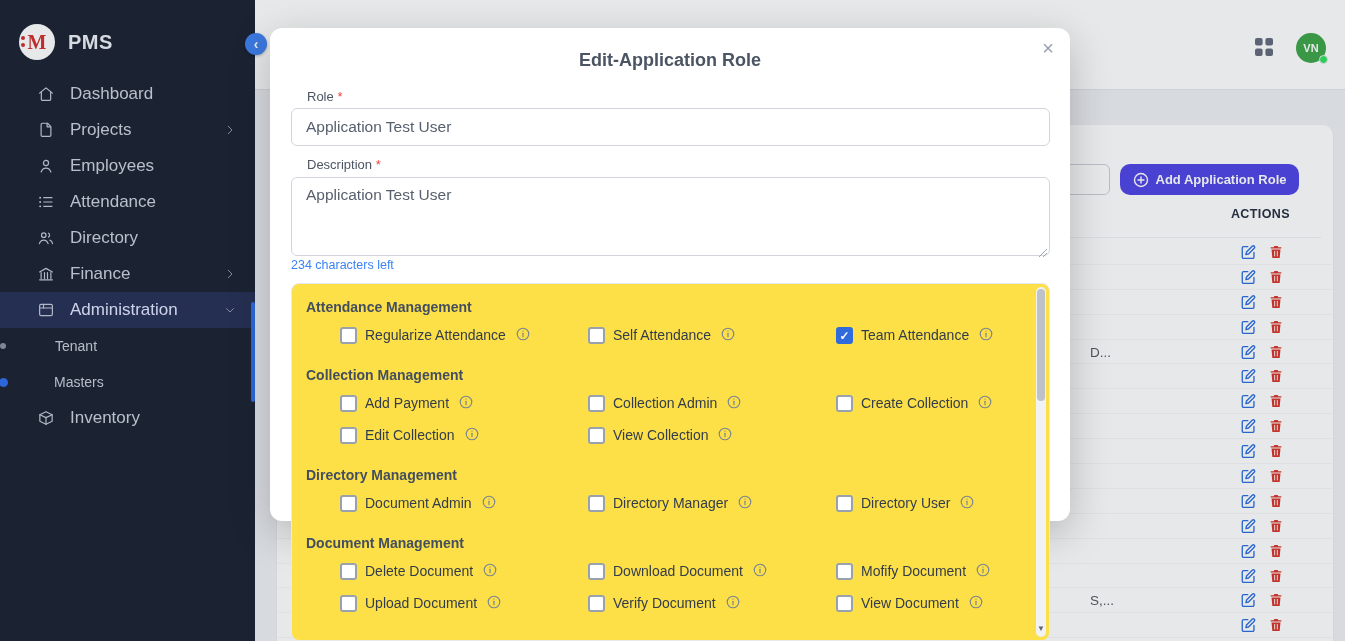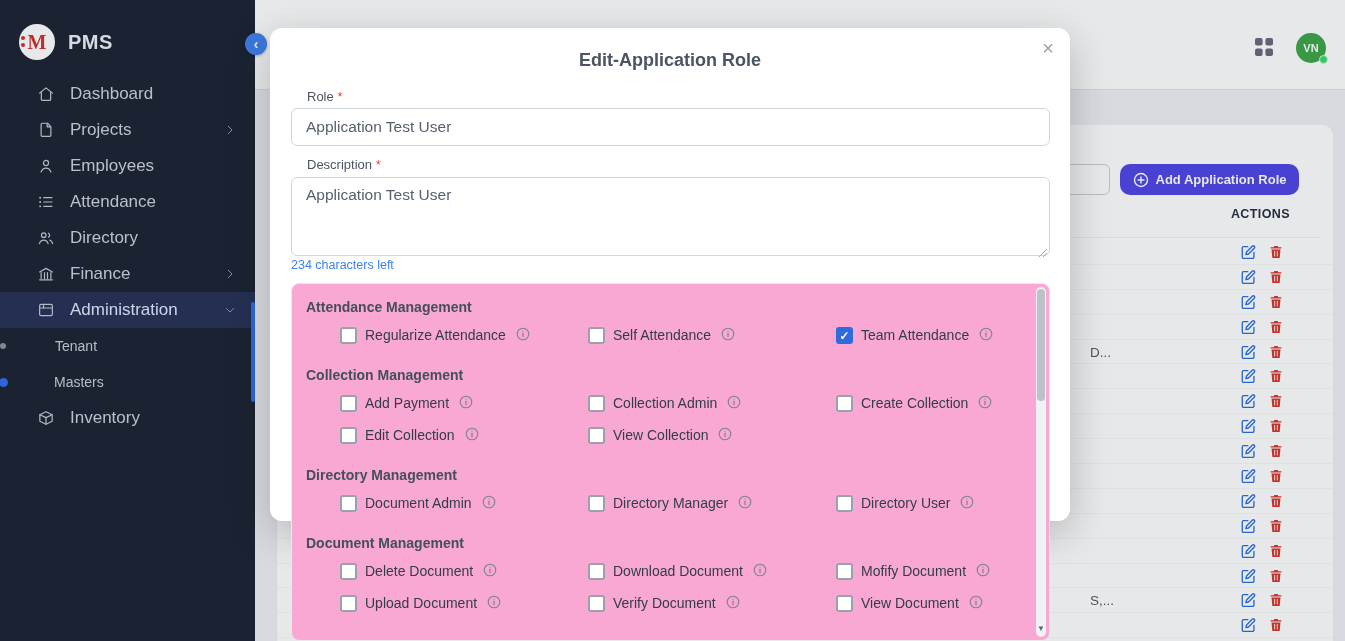--- a/index.html
+++ b/index.html
@@ -62,21 +62,21 @@
   .req { color: #ef4444; }
   .lbl-role { top: 61px; }
   .lbl-desc { top: 129px; }
   .role-input { position: absolute; left: 21px; top: 80px; width: 759px; height: 38px; border: 1px solid #d2d6dc; border-radius: 6px;
     font-size: 15.5px; color: #57606e; padding: 0 14px; font-family: "Liberation Sans", sans-serif; outline: none; background: #fff; }
   .desc-input { position: absolute; left: 21px; top: 149px; width: 759px; height: 79px; border: 1px solid #d2d6dc; border-radius: 6px;
     font-size: 15.5px; color: #57606e; padding: 8px 14px; font-family: "Liberation Sans", sans-serif; outline: none; resize: none; background: #fff; }
   .resize-handle { position: absolute; left: 768px; top: 216px; width: 10px; height: 10px; pointer-events: none; }
   .chars-left { position: absolute; left: 21px; top: 230px; width: 759px; text-align: left; font-size: 12.5px; color: #3b82f6; }
 
-  .perm-panel { position: absolute; left: 21px; top: 255px; width: 759px; height: 358px; border: 1px solid #e7e9ed; border-radius: 8px; background: #f9a8d4; overflow: hidden; }
+  .perm-panel { position: absolute; left: 21px; top: 255px; width: 759px; height: 358px; border: 1px solid #e7e9ed; border-radius: 8px; background: #fde047; overflow: hidden; }
   .perm-content { position: absolute; left: 14px; top: 15px; right: 36px; }
   .perm-group { margin-bottom: 22px; }
   .perm-group:last-child { margin-bottom: 0; }
   .perm-title { font-size: 14px; font-weight: 700; color: #434e5e; margin: 0 0 12px 0; }
   .perm-grid { display: grid; grid-template-columns: 248px 248px 248px; row-gap: 14px; }
   .perm-item { display: flex; align-items: flex-start; gap: 8px; font-size: 14px; color: #333c4a; height: 18px; cursor: pointer; padding-left: 34px; }
   .checkbox { width: 17px; height: 17px; border: 2px solid #99a1ad; border-radius: 3px; background: #fff; position: relative; flex: none; cursor: pointer; }
   .checkbox.checked { background: var(--check, #2f6bdb); border-color: var(--check, #2f6bdb); }
   .checkbox.checked::after { content: "✓"; position: absolute; inset: 0; display: flex; align-items: center; justify-content: center; color: #fff; font-size: 12px; font-weight: 700; }
   .perm-label { white-space: nowrap; }

